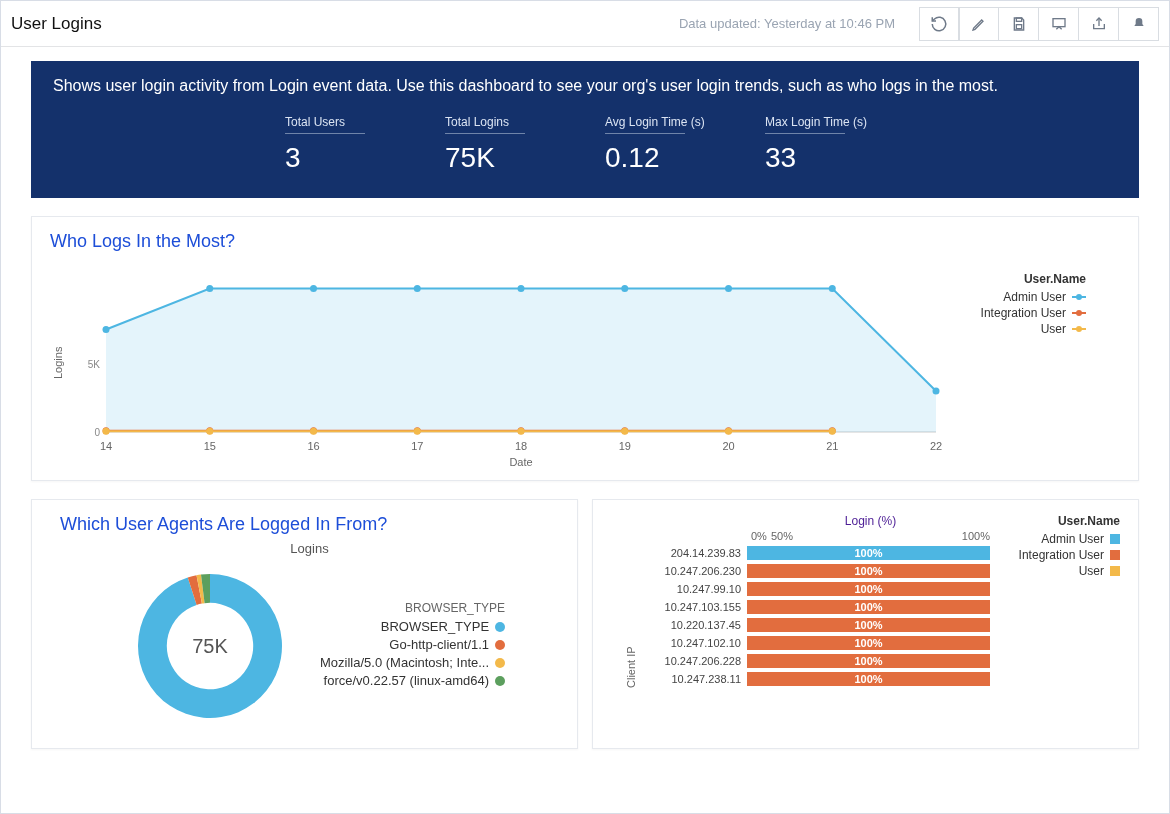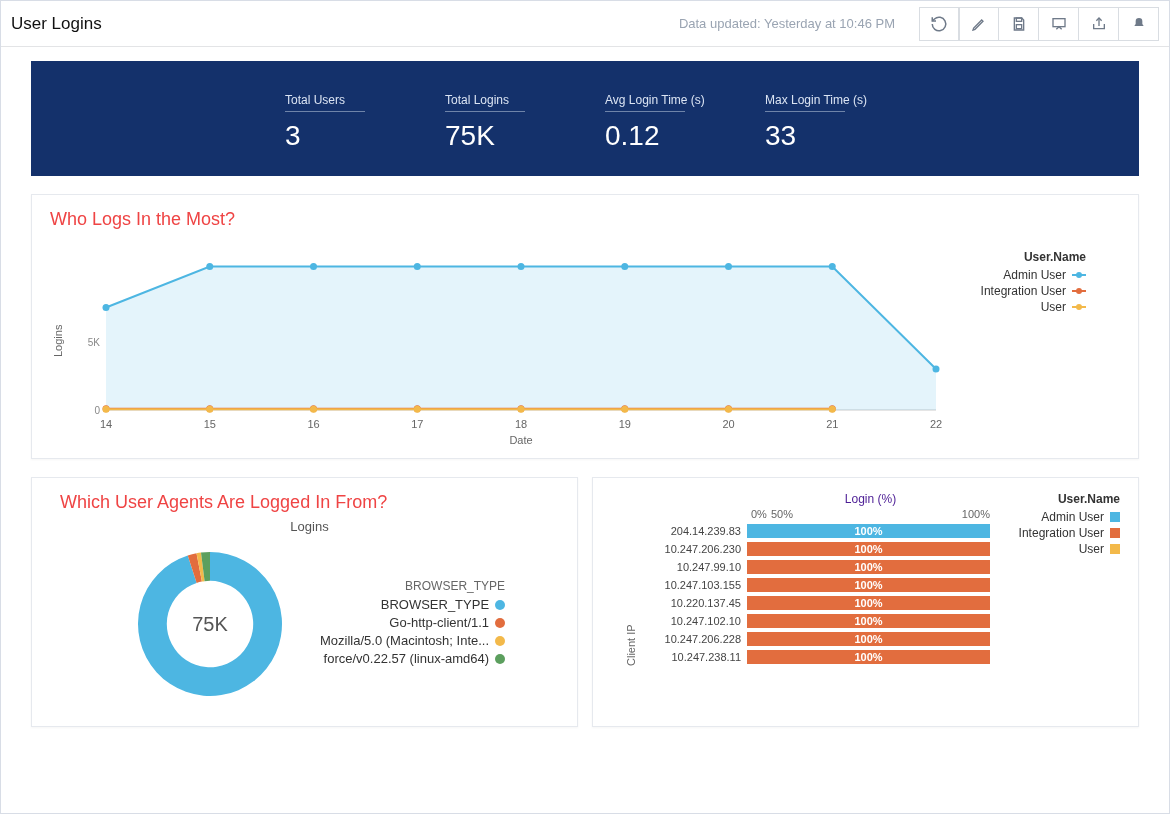--- a/index.html
+++ b/index.html
@@ -38,21 +38,21 @@
   .metric { min-width:120px; }
   .metric .lbl { font-size:12px; color:#dbe4f3; }
   .metric .sep { height:1px; width:80px; background:#6f84a9; margin:4px 0 8px; }
   .metric .val { font-size:28px; font-weight:400; }
 
   .card {
     background:#fff; border:1px solid #e6e9ee; margin-top:18px;
     padding:14px 18px 12px;
     box-shadow:0 1px 2px rgba(0,0,0,0.04);
   }
-  .card-title { font-size:18px; color:#ef4444; margin-bottom:6px; }
+  .card-title { font-size:18px; color:#1d4ed8; margin-bottom:6px; }
 
   .row2 { display:flex; gap:14px; margin-top:18px; }
   .row2 .card { flex:1; margin-top:0; min-width:0;padding-left:28px; }
 
   
   .donut-wrap { display:flex; align-items:center; gap:20px; padding:0 10px; }
   .donut-holder { position:relative; width:180px; height:180px; }
   .donut-center {
     position:absolute; inset:0; display:flex; align-items:center; justify-content:center;
     font-size:20px; color:#555;
@@ -149,20 +149,21 @@
       <svg width="16" height="16" viewBox="0 0 24 24" fill="currentColor">
           <path d="M12 3a5 5 0 0 0-5 5v4l-2 3h14l-2-3V8a5 5 0 0 0-5-5z"></path>
         </svg>
     </div>
   </div>
 </div>
 
 <div class="body-wrap">
 
   <div class="intro-card">
+    <div class="intro-text">Shows user login activity from Login event data. Use this dashboard to see your org's user login trends, such as who logs in the most.</div>
     <div class="metrics" id="metrics">
         <div class="metric">
           <div class="lbl">Total Users</div>
     <div class="sep"></div>
     <div class="val">3</div>
         </div>
         <div class="metric">
           <div class="lbl">Total Logins</div>
     <div class="sep"></div>
     <div class="val">75K</div>

